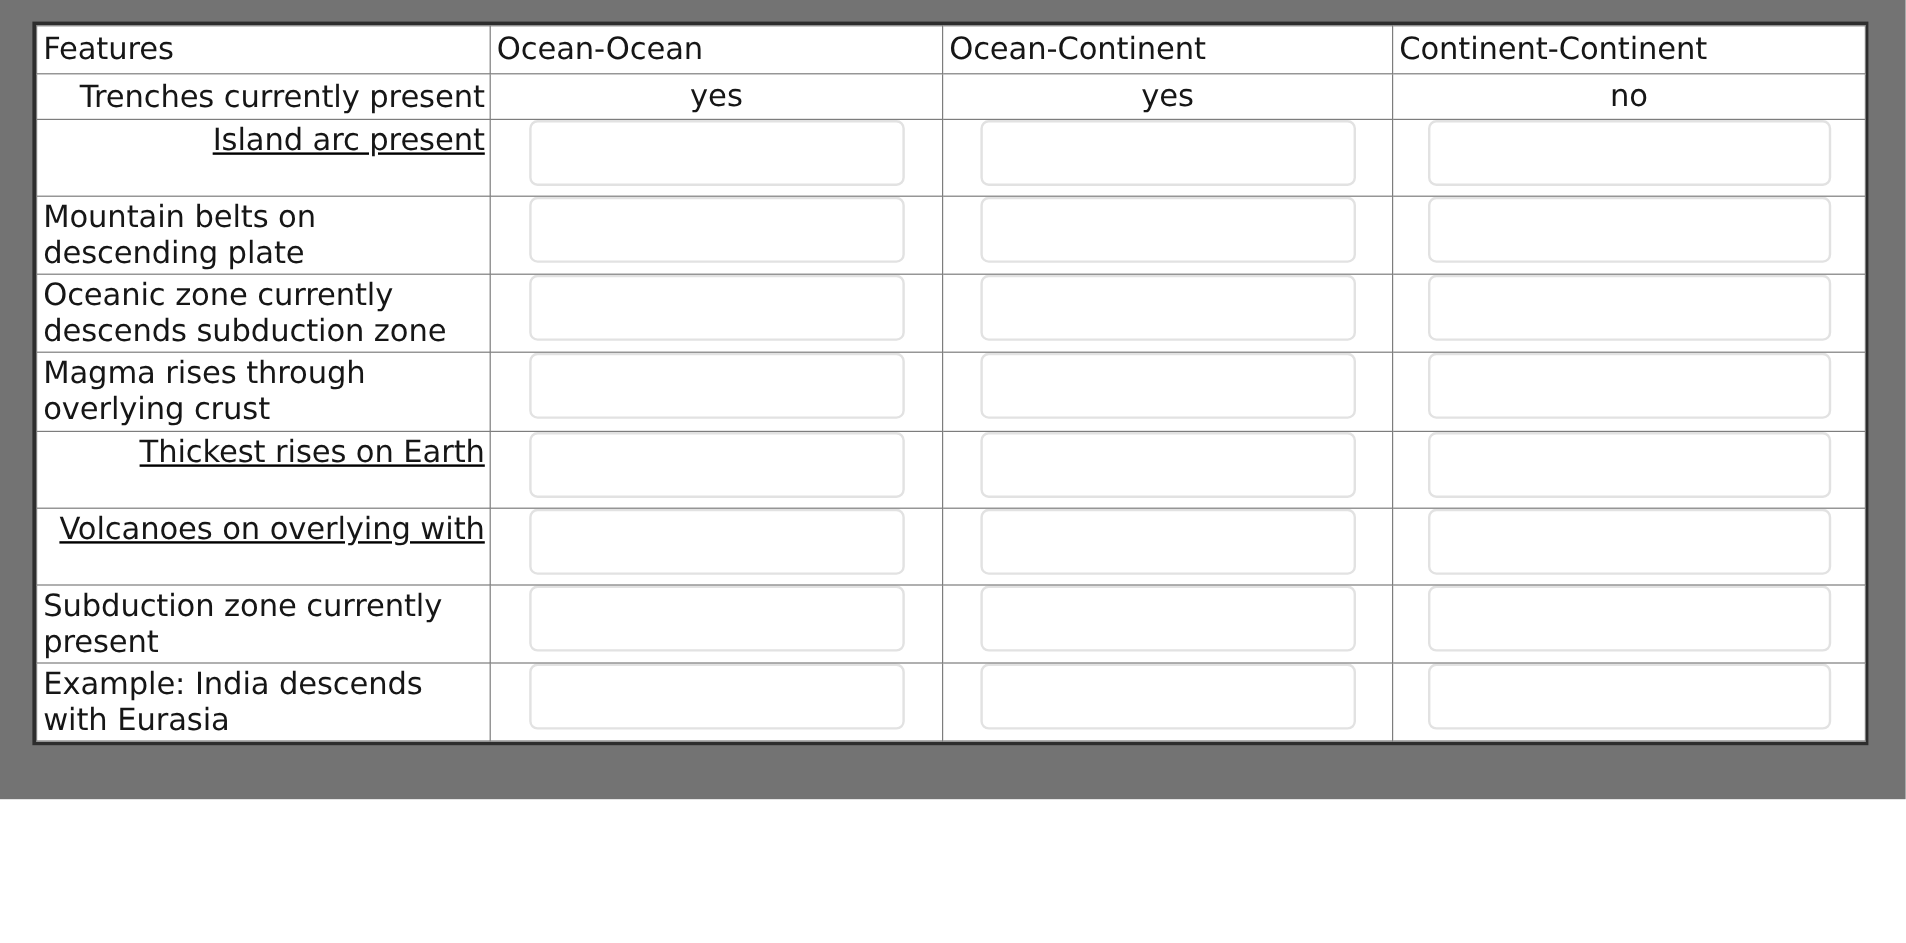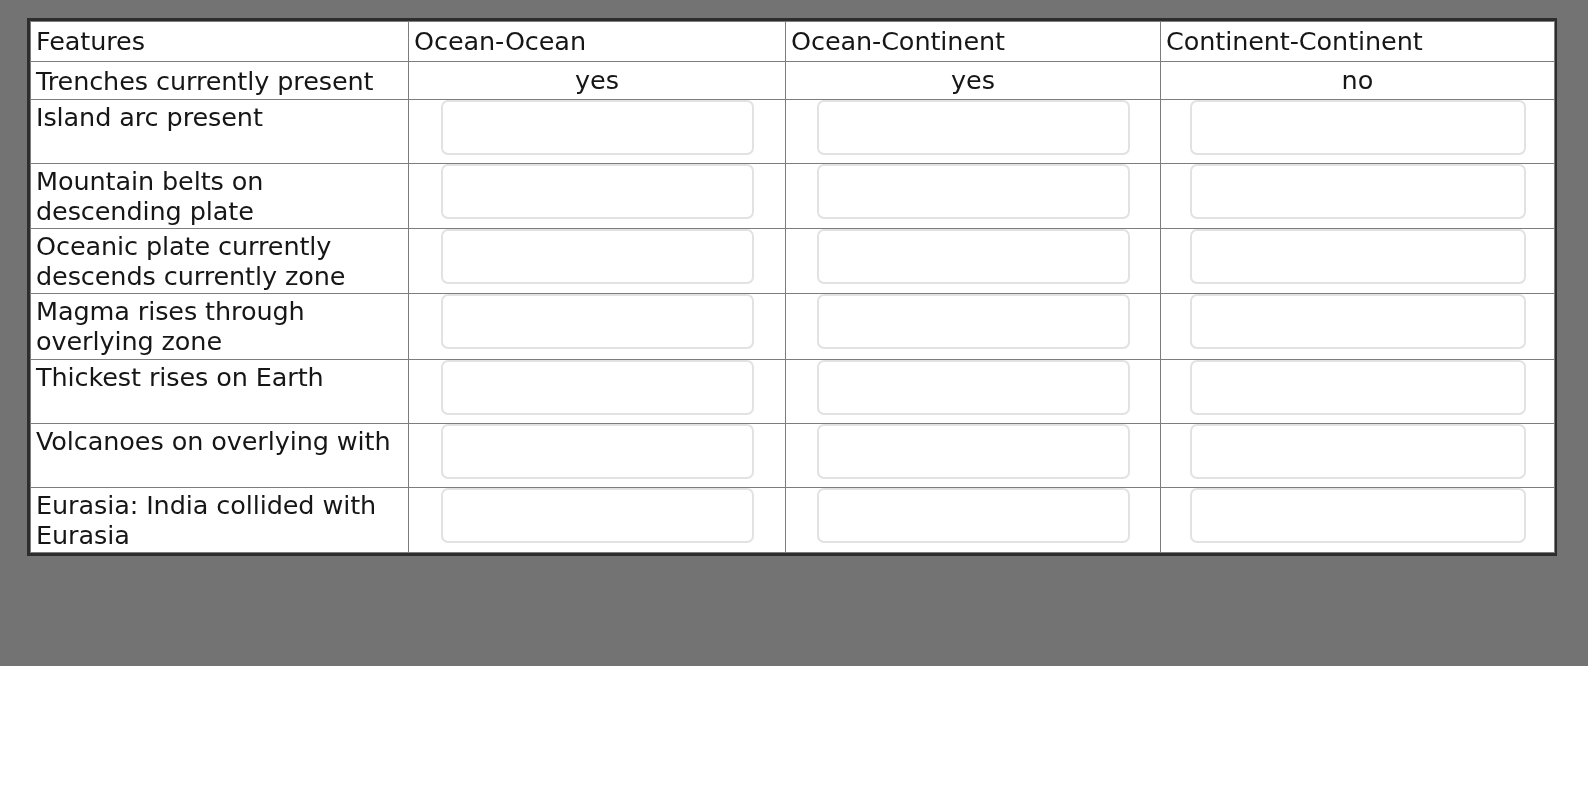--- a/index.html
+++ b/index.html
@@ -66,20 +66,21 @@
   }
   .yesno-cell {
     font-size: 25.5px;
     line-height: 1.18;
     color: #161616;
     text-align: center;
     padding: 3px 4px 4px 4px;
   }
   td.feat-mid {
     vertical-align: middle;
+    text-align: right;
   }
 
   .answer-cell {
     padding: 0;
     vertical-align: middle;
   }
   .answer-box {
     display: block;
     box-sizing: border-box;
     width: 313px;
@@ -101,21 +102,21 @@
     width: 313px;
   }
   td.col2 .answer-box {
     width: 313px;
   }
 
   
   tr.r-head td { height: 39px; }
   tr.r-yesno td { height: 36px; }
   tr.r-tall td  { height: 64px; }
-  tr.r-tall2 td { height: 63px; }
+  tr.r-tall2 td { height: 63px; text-decoration: underline; }
 </style>
 </head>
 <body>
 
 <div id="page">
   <div id="table-wrap">
     <table class="compare">
       <colgroup>
         <col class="c0">
           <col class="c1">
@@ -176,35 +177,35 @@
             </td>
             <td class="answer-cell col2">
               <input type="text" class="answer-box" value="" style="">
             </td>
             <td class="answer-cell col3">
               <input type="text" class="answer-box" value="" style="">
             </td>
           </tr>
           <tr class="r-tall">
             <td>
-              <div class="feature-cell">Oceanic plate currently descends currently zone</div>
-            </td>
-            <td class="answer-cell col1">
-              <input type="text" class="answer-box" value="" style="">
-            </td>
-            <td class="answer-cell col2">
-              <input type="text" class="answer-box" value="" style="">
-            </td>
-            <td class="answer-cell col3">
-              <input type="text" class="answer-box" value="" style="">
-            </td>
-          </tr>
-          <tr class="r-tall">
-            <td>
-              <div class="feature-cell">Magma rises through overlying zone</div>
+              <div class="feature-cell">Oceanic zone currently descends subduction zone</div>
+            </td>
+            <td class="answer-cell col1">
+              <input type="text" class="answer-box" value="" style="">
+            </td>
+            <td class="answer-cell col2">
+              <input type="text" class="answer-box" value="" style="">
+            </td>
+            <td class="answer-cell col3">
+              <input type="text" class="answer-box" value="" style="">
+            </td>
+          </tr>
+          <tr class="r-tall">
+            <td>
+              <div class="feature-cell">Magma rises through overlying crust</div>
             </td>
             <td class="answer-cell col1">
               <input type="text" class="answer-box" value="" style="">
             </td>
             <td class="answer-cell col2">
               <input type="text" class="answer-box" value="" style="">
             </td>
             <td class="answer-cell col3">
               <input type="text" class="answer-box" value="" style="">
             </td>
@@ -232,21 +233,35 @@
             </td>
             <td class="answer-cell col2">
               <input type="text" class="answer-box" value="" style="">
             </td>
             <td class="answer-cell col3">
               <input type="text" class="answer-box" value="" style="">
             </td>
           </tr>
           <tr class="r-tall">
             <td>
-              <div class="feature-cell">Eurasia: India collided with Eurasia</div>
+              <div class="feature-cell">Subduction zone currently present</div>
+            </td>
+            <td class="answer-cell col1">
+              <input type="text" class="answer-box" value="" style="">
+            </td>
+            <td class="answer-cell col2">
+              <input type="text" class="answer-box" value="" style="">
+            </td>
+            <td class="answer-cell col3">
+              <input type="text" class="answer-box" value="" style="">
+            </td>
+          </tr>
+          <tr class="r-tall">
+            <td>
+              <div class="feature-cell">Example: India descends with Eurasia</div>
             </td>
             <td class="answer-cell col1">
               <input type="text" class="answer-box" value="" style="">
             </td>
             <td class="answer-cell col2">
               <input type="text" class="answer-box" value="" style="">
             </td>
             <td class="answer-cell col3">
               <input type="text" class="answer-box" value="" style="">
             </td>

